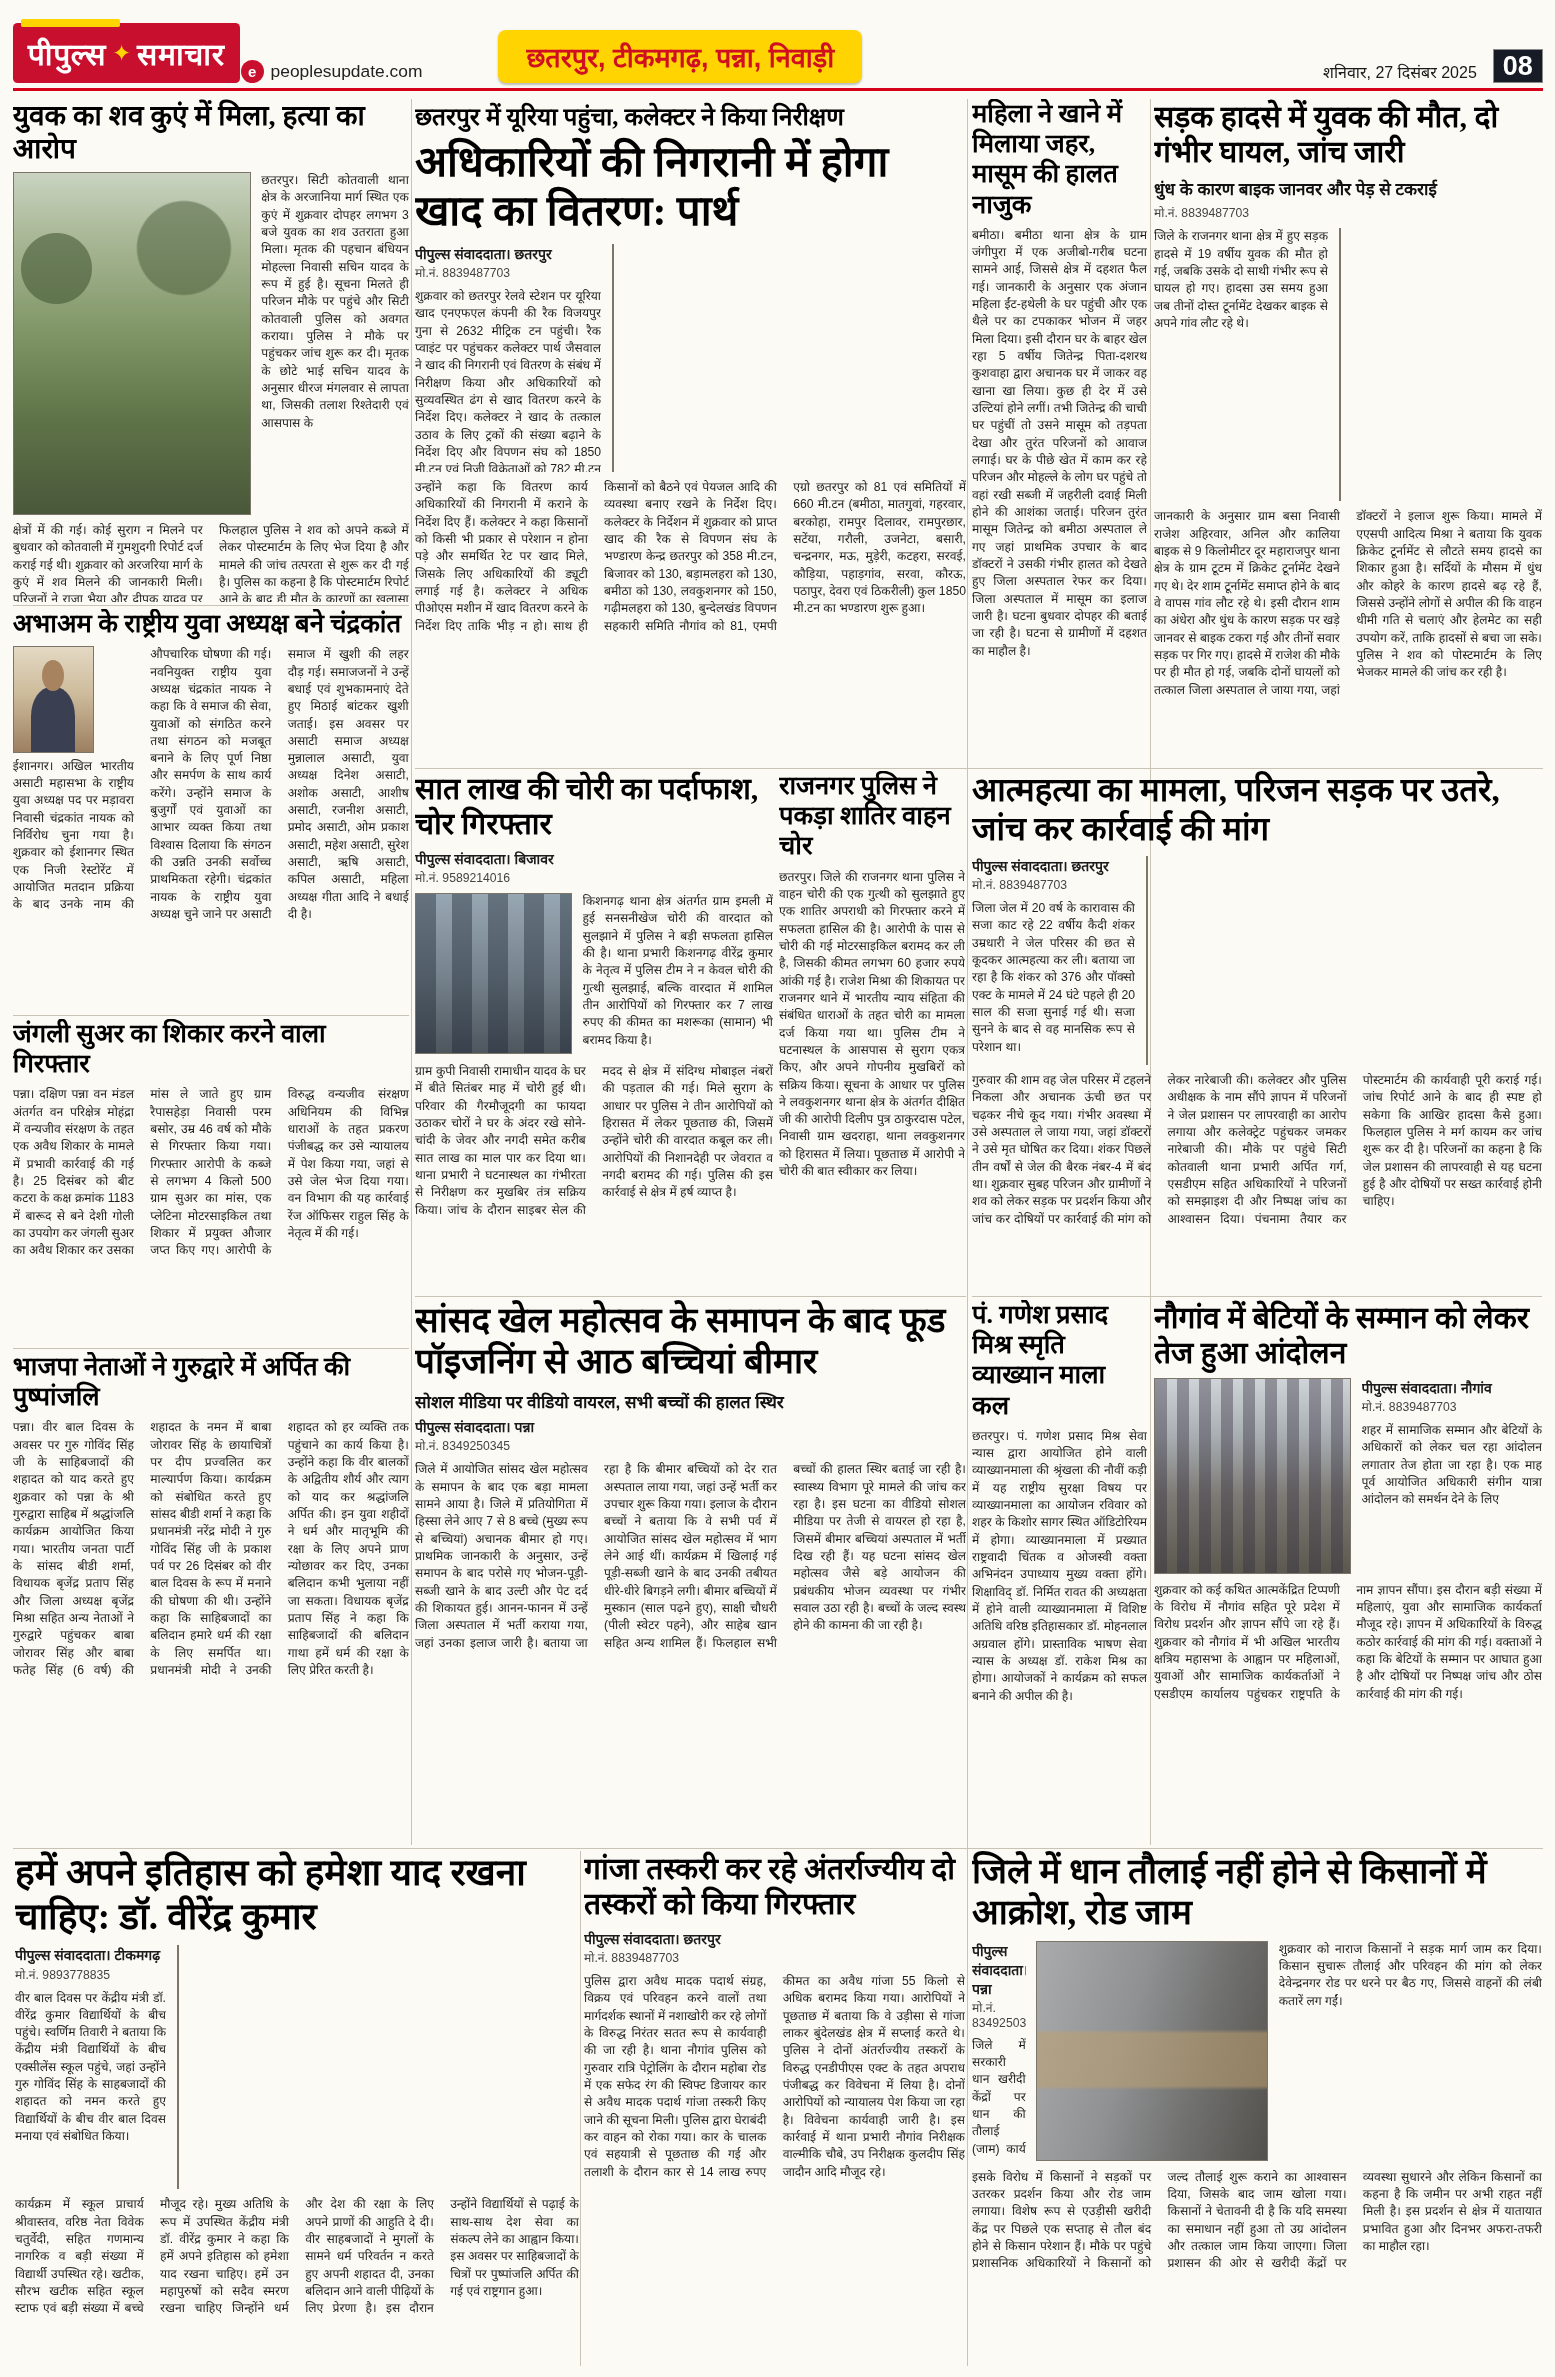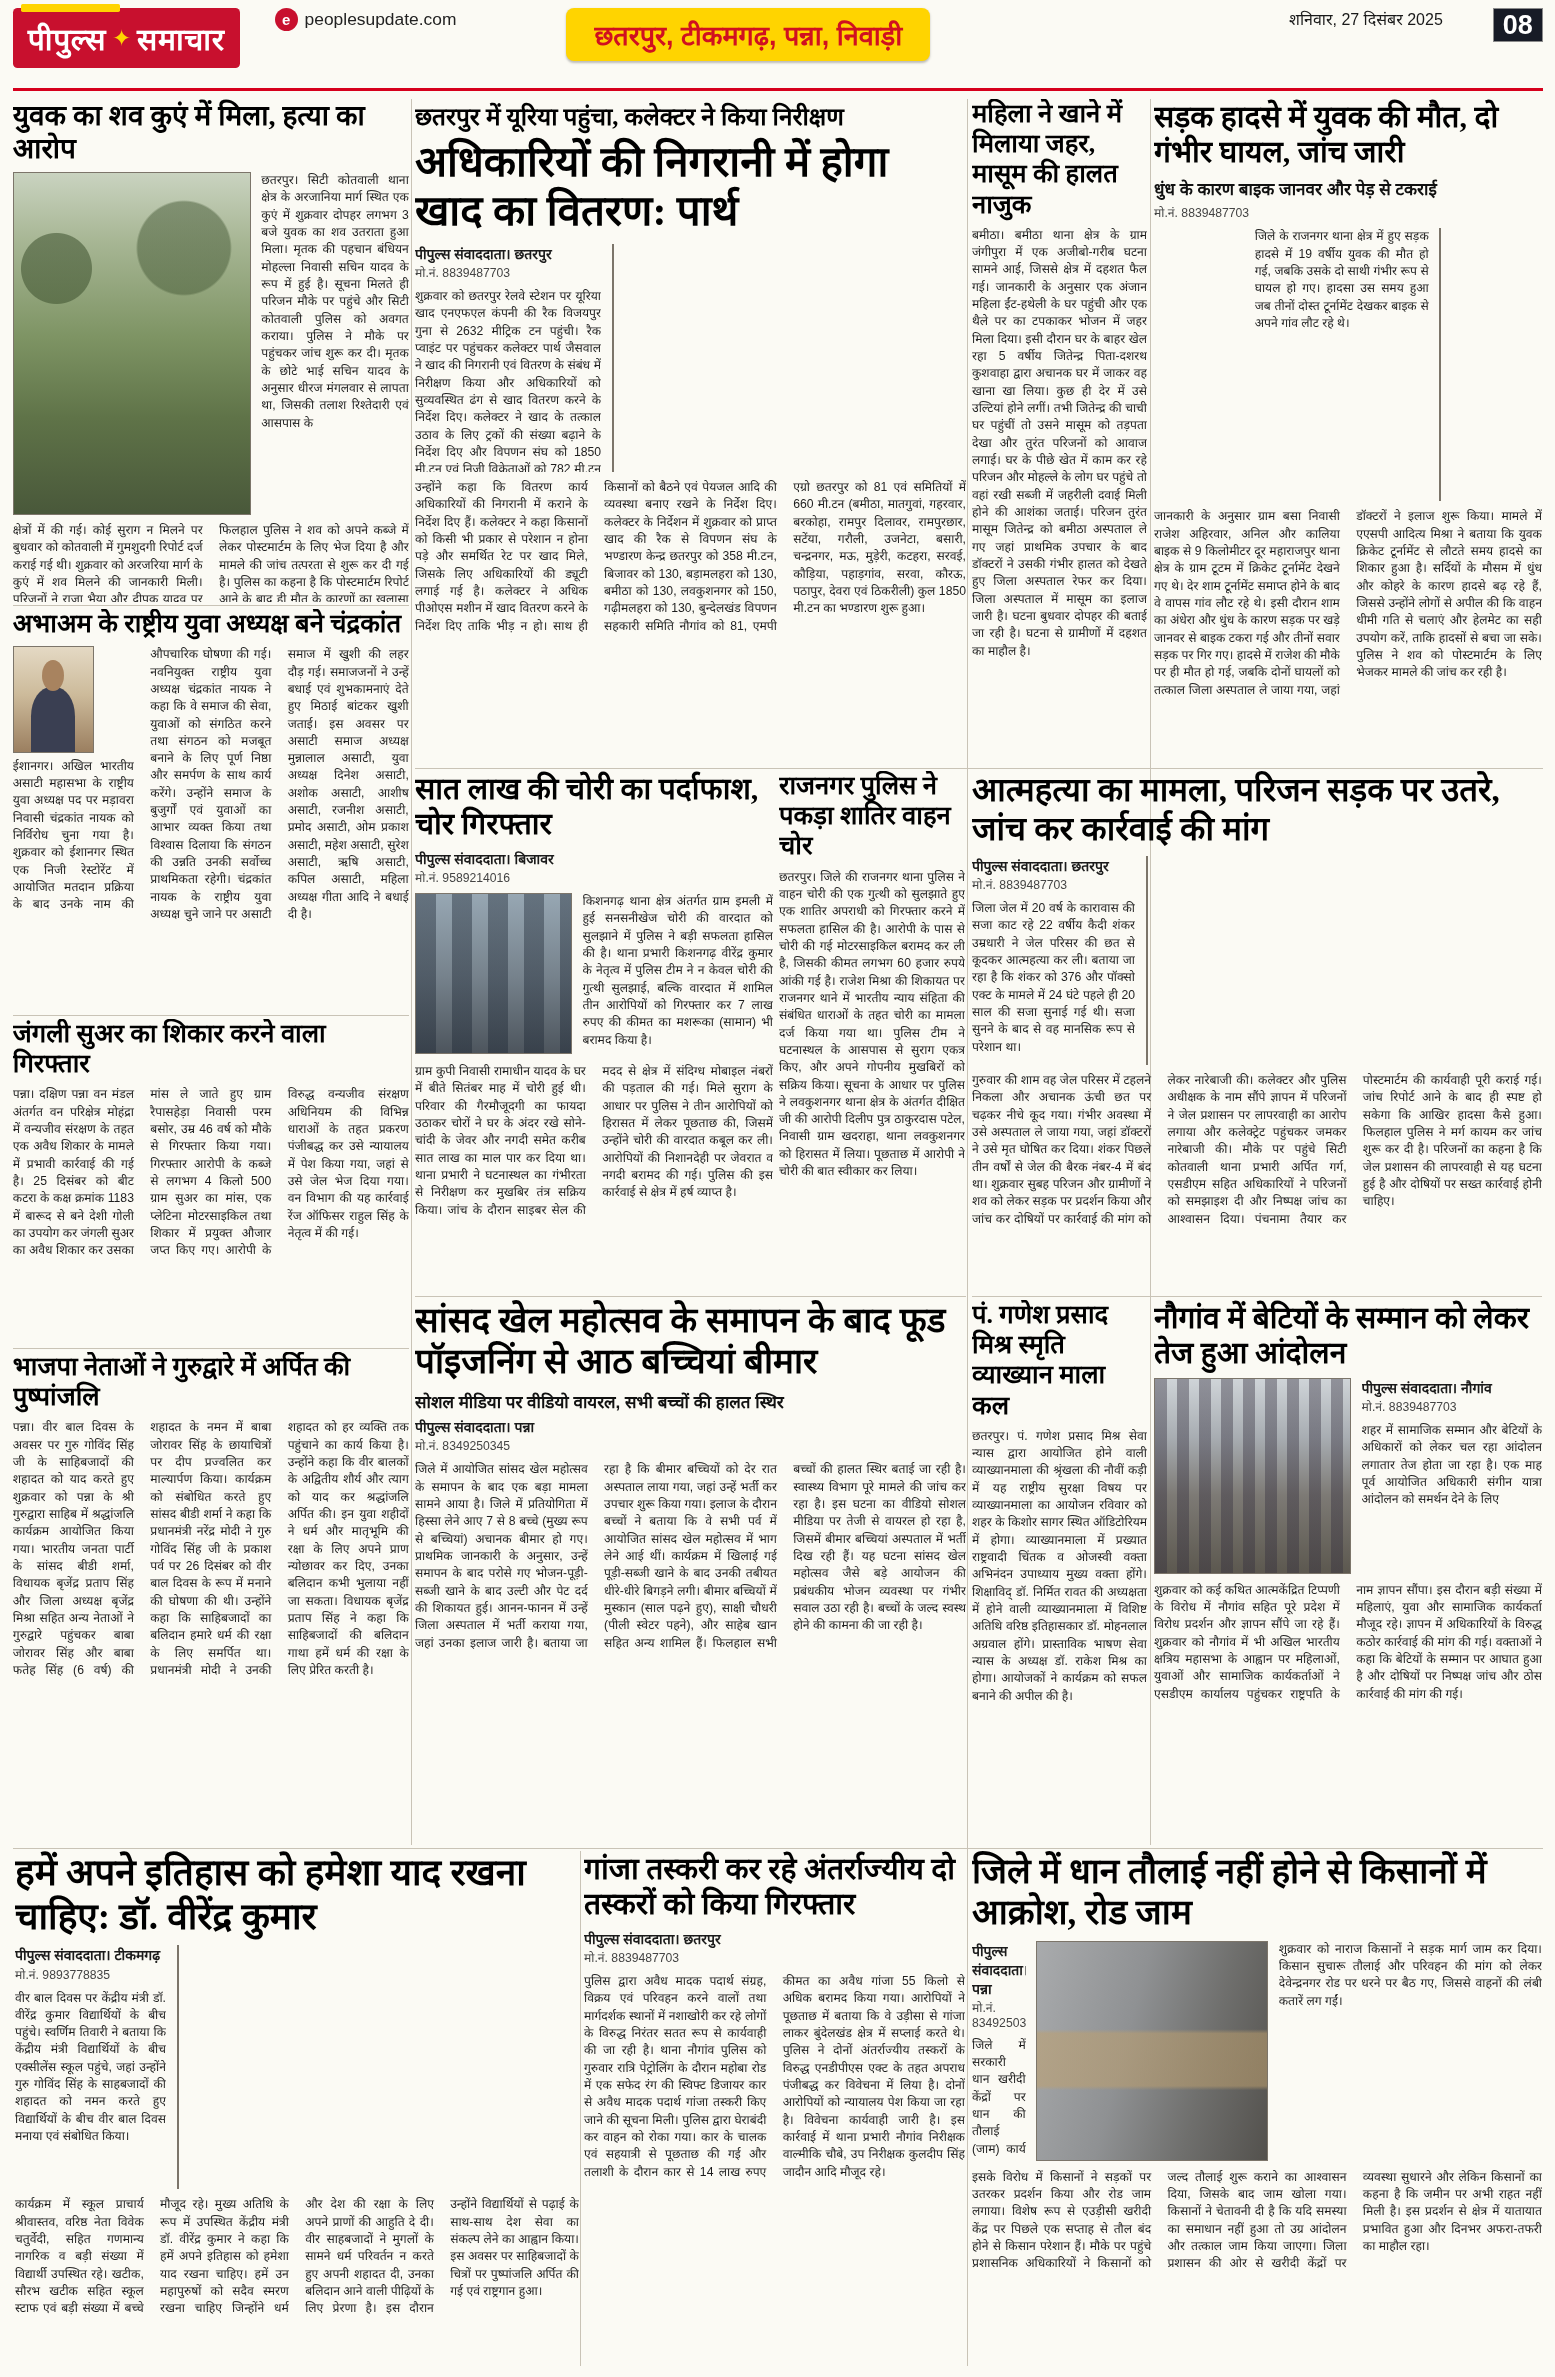--- a/index.html
+++ b/index.html
@@ -5,21 +5,21 @@
   * { margin:0; padding:0; box-sizing:border-box; }
   html,body { width:1555px; height:2377px; }
   body {
     background:#fbfaf4;
     font-family:"Liberation Sans","DejaVu Sans",sans-serif;
     color:#141414;
     position:relative;
     overflow:hidden;
   }
   
-  .masthead { position:absolute; left:12.8px; top:8.1px; width:1530px; height:75px; display:flex; align-items:flex-start; gap:35px; }
+  .masthead { position:absolute; left:12.8px; top:8.1px; width:1530px; height:75px; display:flex; align-items:flex-end; gap:1px; }
   .logo-box { background:#c8102e; color:#fff; height:60px; display:flex; align-items:center; gap:5.8px; padding:0 15px; border-radius:4.6px; position:relative; }
   .logo-box .ribbon { position:absolute; left:8.1px; top:-4.6px; width:99px; height:8.1px; background:#ffd400; border-radius:1.7px; }
   .logo-text { font-size:30px; font-weight:bold; letter-spacing:0.6px; }
   .logo-star { color:#ffd400; font-size:23px; }
   .site-wrap { display:flex; align-items:center; gap:7px; }
   .site-e { width:23px; height:23px; border-radius:50%; background:#c8102e; color:#fff; font-size:15px; font-weight:bold; display:flex; align-items:center; justify-content:center; }
   .site-url { font-size:17.4px; color:#222; }
   .region-pill { margin-left:75px; background:#ffd400; color:#d01020; font-weight:bold; font-size:27px; padding:8.1px 28px; border-radius:8.1px; box-shadow:0 1.7px 2.3px rgba(0,0,0,.25); white-space:nowrap; }
   .head-date { margin-left:auto; font-size:16px; color:#1a1a1a; white-space:nowrap; }
   .page-num { width:50px; height:34px; background:#171b26; border:1.7px solid #8b8b8b; color:#fff; font-size:27px; font-weight:bold; display:flex; align-items:center; justify-content:center; margin-left:15px; }
@@ -212,21 +212,21 @@
 
 <div class="article" style="left:972px; top:99px; width:175px; height:666px;">
   <div class="headline h44">महिला ने खाने में मिलाया जहर, मासूम की हालत नाजुक</div>
   <div class="body-text grow">बमीठा। बमीठा थाना क्षेत्र के ग्राम जंगीपुरा में एक अजीबो-गरीब घटना सामने आई, जिससे क्षेत्र में दहशत फैल गई। जानकारी के अनुसार एक अंजान महिला ईंट-हथेली के घर पहुंची और एक थैले पर का टपकाकर भोजन में जहर मिला दिया। इसी दौरान घर के बाहर खेल रहा 5 वर्षीय जितेन्द्र पिता-दशरथ कुशवाहा द्वारा अचानक घर में जाकर वह खाना खा लिया। कुछ ही देर में उसे उल्टियां होने लगीं। तभी जितेन्द्र की चाची घर पहुंचीं तो उसने मासूम को तड़पता देखा और तुरंत परिजनों को आवाज लगाई। घर के पीछे खेत में काम कर रहे परिजन और मोहल्ले के लोग घर पहुंचे तो वहां रखी सब्जी में जहरीली दवाई मिली होने की आशंका जताई। परिजन तुरंत मासूम जितेन्द्र को बमीठा अस्पताल ले गए जहां प्राथमिक उपचार के बाद डॉक्टरों ने उसकी गंभीर हालत को देखते हुए जिला अस्पताल रेफर कर दिया। जिला अस्पताल में मासूम का इलाज जारी है। घटना बुधवार दोपहर की बताई जा रही है। घटना से ग्रामीणों में दहशत का माहौल है।</div>
 </div>
 
 <div class="article" style="left:1154px; top:99px; width:388px; height:666px;">
   <div class="headline h52">सड़क हादसे में युवक की मौत, दो गंभीर घायल, जांच जारी</div>
   <div class="subhead">धुंध के कारण बाइक जानवर और पेड़ से टकराई</div>
   <div class="phone">मो.नं. 8839487703</div>
-  <div class="content-row" style="height:273px;justify-content:center;">
+  <div class="content-row" style="height:273px;">
     <div class="body-text" style="width:174px;">जिले के राजनगर थाना क्षेत्र में हुए सड़क हादसे में 19 वर्षीय युवक की मौत हो गई, जबकि उसके दो साथी गंभीर रूप से घायल हो गए। हादसा उस समय हुआ जब तीनों दोस्त टूर्नामेंट देखकर बाइक से अपने गांव लौट रहे थे।</div>
     <div class="photo ph-portrait grow"></div>
   </div>
   <div class="body-text cols-2 grow">जानकारी के अनुसार ग्राम बसा निवासी राजेश अहिरवार, अनिल और कालिया बाइक से 9 किलोमीटर दूर महाराजपुर थाना क्षेत्र के ग्राम टूटम में क्रिकेट टूर्नामेंट देखने गए थे। देर शाम टूर्नामेंट समाप्त होने के बाद वे वापस गांव लौट रहे थे। इसी दौरान शाम का अंधेरा और धुंध के कारण सड़क पर खड़े जानवर से बाइक टकरा गई और तीनों सवार सड़क पर गिर गए। हादसे में राजेश की मौके पर ही मौत हो गई, जबकि दोनों घायलों को तत्काल जिला अस्पताल ले जाया गया, जहां डॉक्टरों ने इलाज शुरू किया। मामले में एएसपी आदित्य मिश्रा ने बताया कि युवक क्रिकेट टूर्नामेंट से लौटते समय हादसे का शिकार हुआ है। सर्दियों के मौसम में धुंध और कोहरे के कारण हादसे बढ़ रहे हैं, जिससे उन्होंने लोगों से अपील की कि वाहन धीमी गति से चलाएं और हेलमेट का सही उपयोग करें, ताकि हादसों से बचा जा सके। पुलिस ने शव को पोस्टमार्टम के लिए भेजकर मामले की जांच कर रही है।</div>
 </div>
 
 <div class="article" style="left:972px; top:1300px; width:175px; height:545px;">
   <div class="headline h44">पं. गणेश प्रसाद मिश्र स्मृति व्याख्यान माला कल</div>
   <div class="body-text grow">छतरपुर। पं. गणेश प्रसाद मिश्र सेवा न्यास द्वारा आयोजित होने वाली व्याख्यानमाला की श्रृंखला की नौवीं कड़ी में यह राष्ट्रीय सुरक्षा विषय पर व्याख्यानमाला का आयोजन रविवार को शहर के किशोर सागर स्थित ऑडिटोरियम में होगा। व्याख्यानमाला में प्रख्यात राष्ट्रवादी चिंतक व ओजस्वी वक्ता अभिनंदन उपाध्याय मुख्य वक्ता होंगे। शिक्षाविद् डॉ. निर्मित रावत की अध्यक्षता में होने वाली व्याख्यानमाला में विशिष्ट अतिथि वरिष्ठ इतिहासकार डॉ. मोहनलाल अग्रवाल होंगे। प्रास्ताविक भाषण सेवा न्यास के अध्यक्ष डॉ. राकेश मिश्र का होगा। आयोजकों ने कार्यक्रम को सफल बनाने की अपील की है।</div>
 </div>

